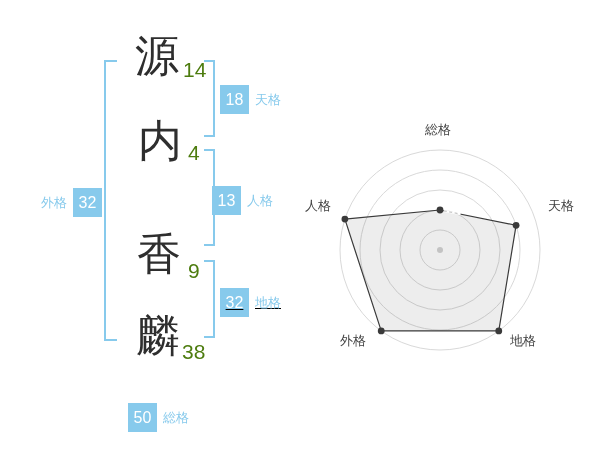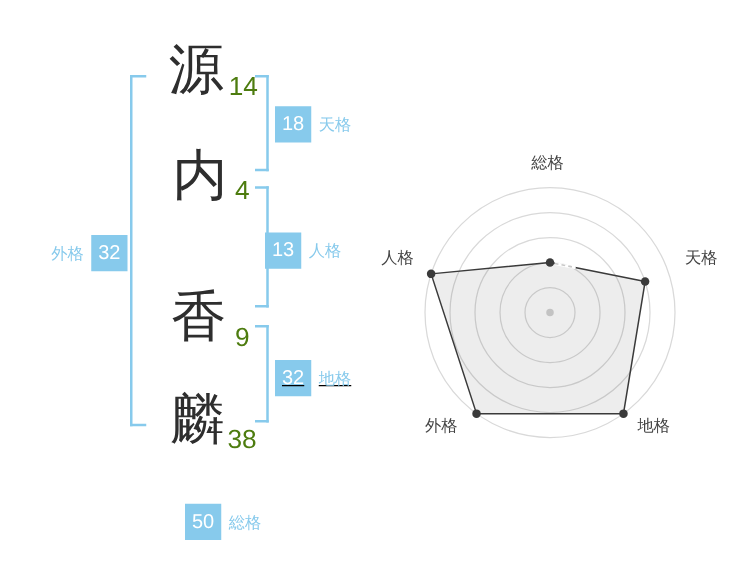--- a/index.html
+++ b/index.html
@@ -62,21 +62,21 @@
   <div class="kaku-row" style="left:220px;top:288px;text-decoration:underline;">
     <span class="badge">32</span>
     <span class="kaku-label">地格</span>
   </div>
 
   <div class="kaku-row" style="left:41px;top:188px;">
     <span class="kaku-label">外格</span>
     <span class="badge">32</span>
   </div>
 
-  <div class="kaku-row" style="left:148px;top:403px;">
+  <div class="kaku-row" style="left:128px;top:403px;">
     <span class="badge">50</span>
     <span class="kaku-label">総格</span>
   </div>
 
   <div class="radar-wrap">
     <svg width="300" height="290" viewBox="0 0 300 290">
       <g>
           <circle cx="140" cy="160" r="20" fill="none" stroke="#d9d9d9" stroke-width="1"></circle>
           <circle cx="140" cy="160" r="40" fill="none" stroke="#d9d9d9" stroke-width="1"></circle>
           <circle cx="140" cy="160" r="60" fill="none" stroke="#d9d9d9" stroke-width="1"></circle>

